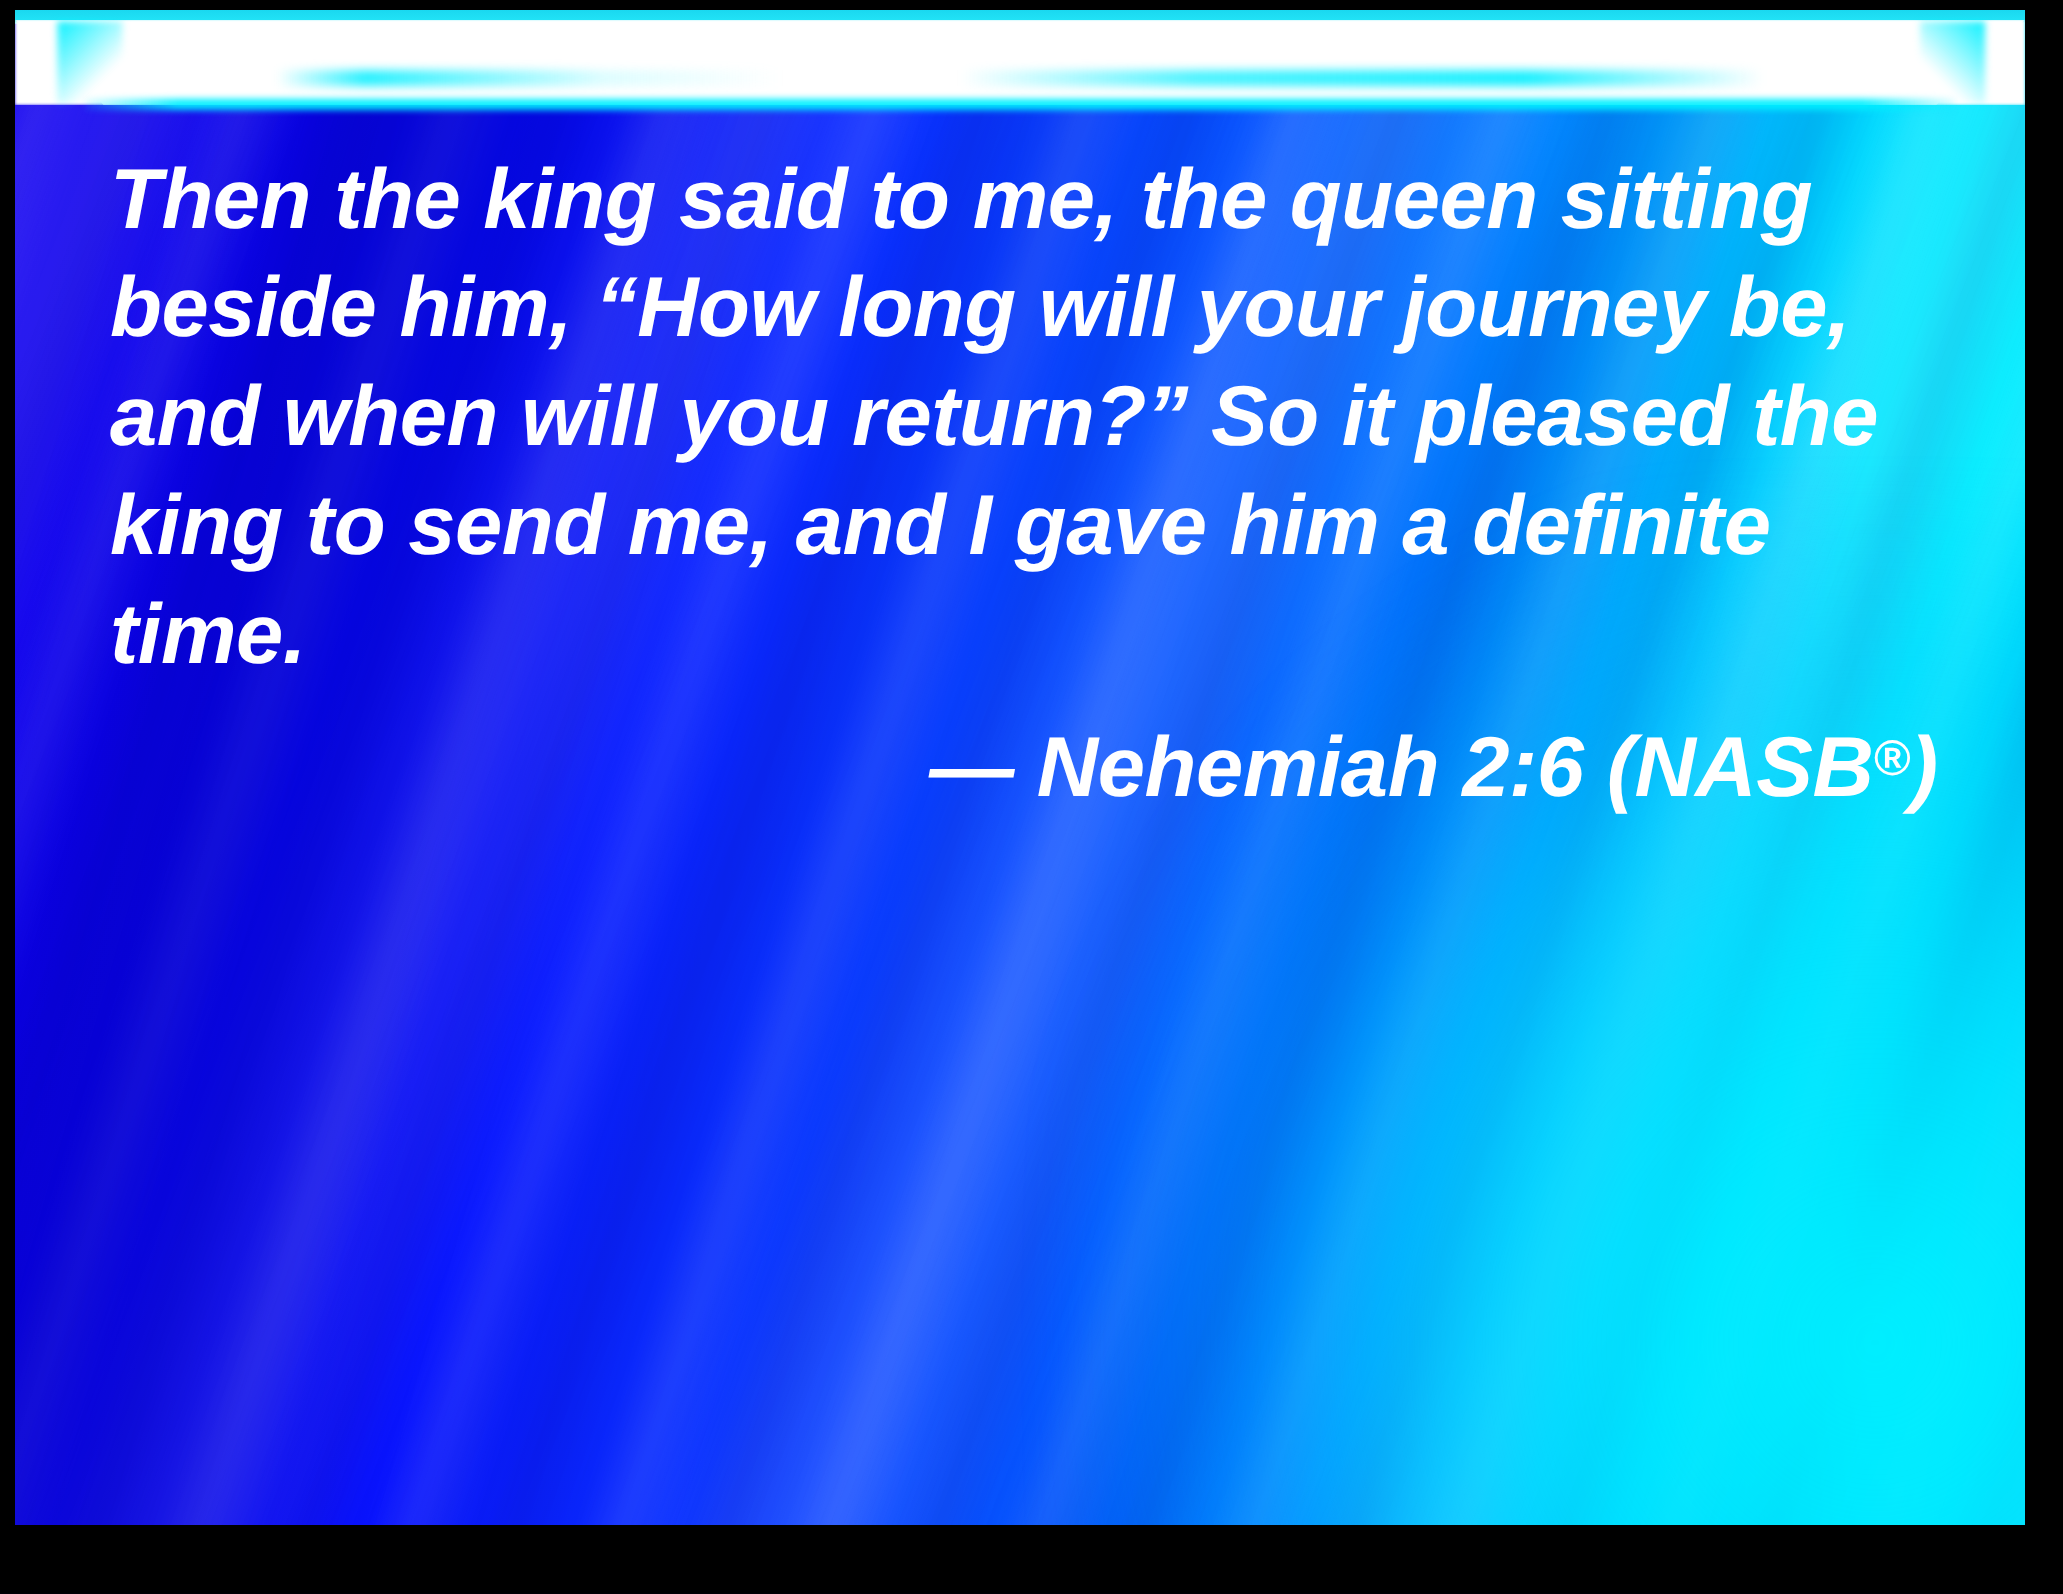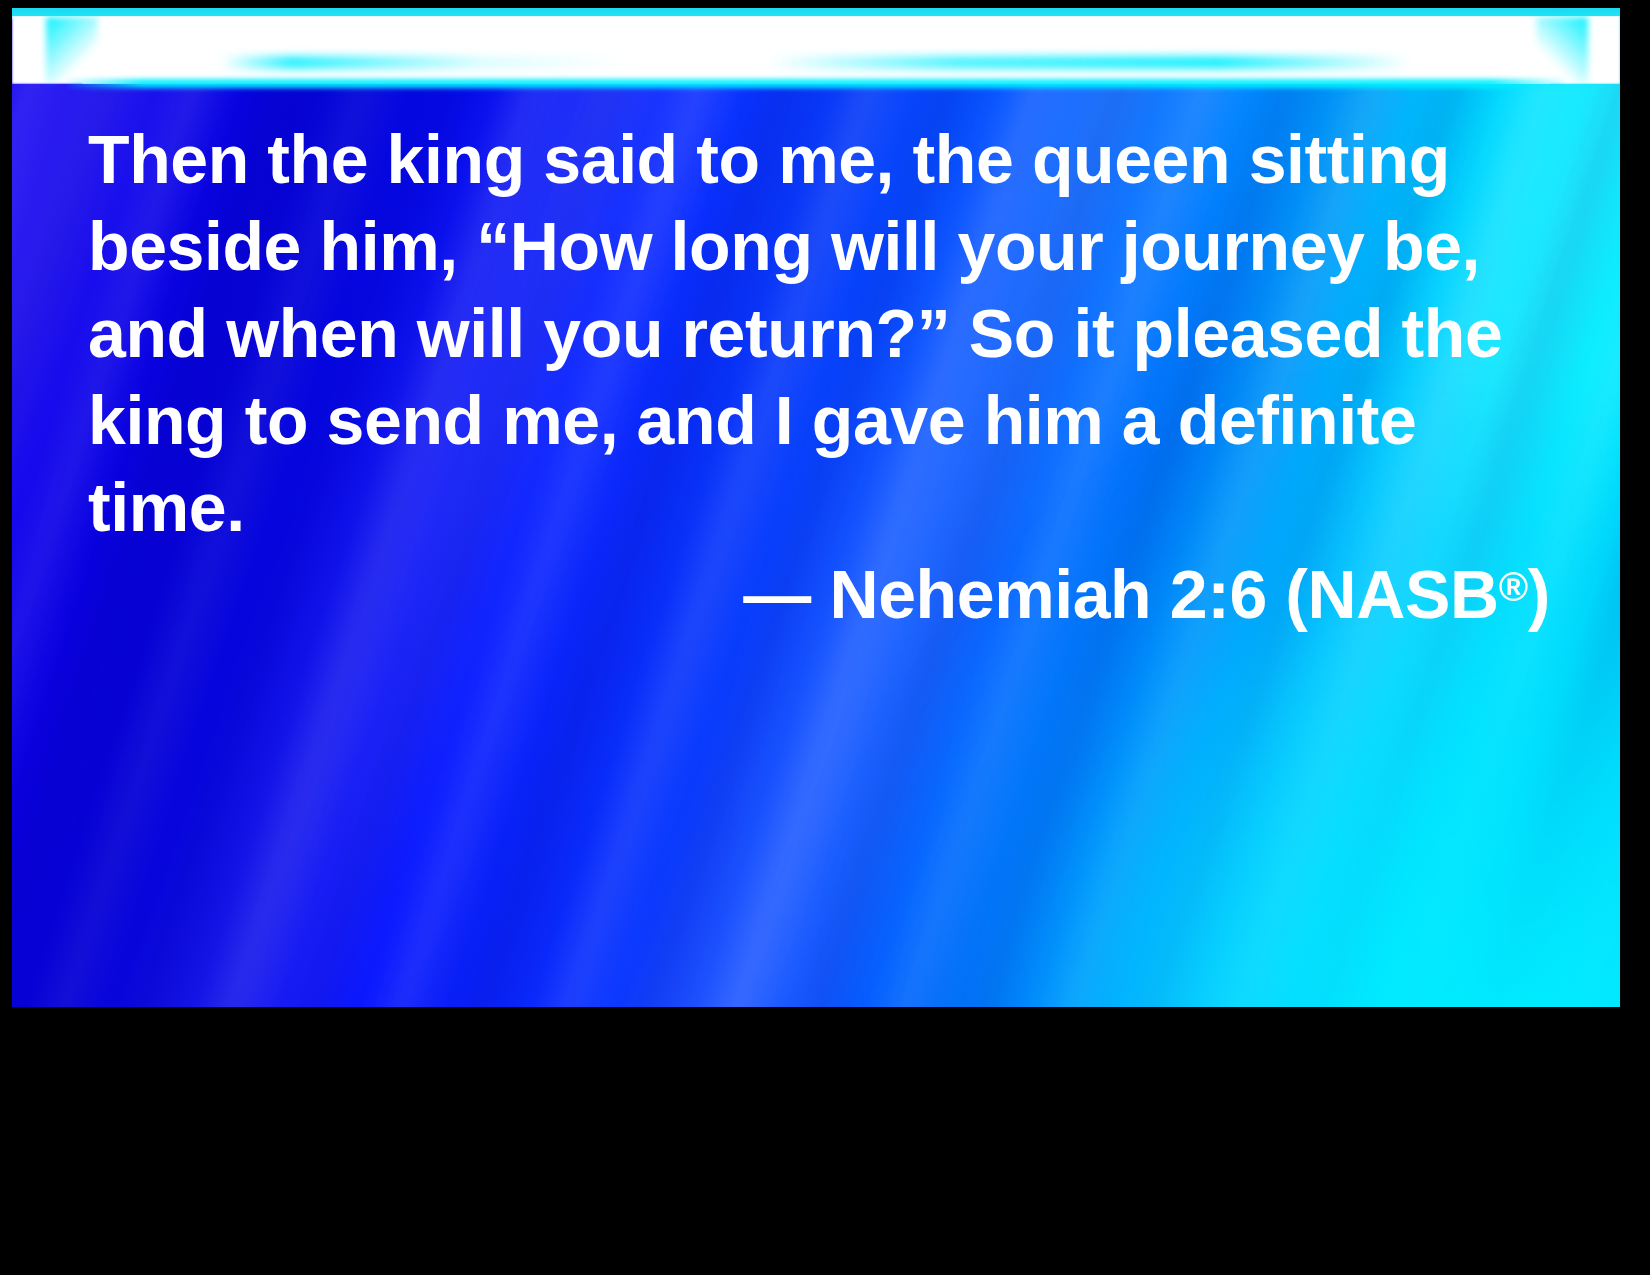--- a/index.html
+++ b/index.html
@@ -6,23 +6,24 @@
   html, body {
     width:1650px; height:1275px;
     background:#000;
     font-family:"Liberation Sans", sans-serif;
     overflow:hidden;
   }
 
   
   #slide {
     position:relative;
-    width:1650px; height:1007px;
+    width:1650px; height:1275px;
     background:#000000;
     overflow:hidden;
+    font-style:italic;
   }
 
   
   #stage {
     position:absolute;
     left:12px; top:8px;
     width:1608px; height:1212px;
     background:#0a00ff;
     overflow:hidden;
   }
@@ -180,21 +181,21 @@
   #verse-text {
     font-family:"Liberation Sans", sans-serif;
     font-weight:bold;
     font-size:68px;
     line-height:87px;
     color:#ffffff;
     letter-spacing:-0.4px;
     white-space:pre-wrap;
   }
   #attribution {
-    margin-top:0;
+    margin-top:20px;
     text-align:right;
     padding-right:8px;
     font-family:"Liberation Sans", sans-serif;
     font-weight:bold;
     font-size:68px;
     line-height:87px;
     color:#ffffff;
     letter-spacing:-0.4px;
   }
   #attribution .reg {

